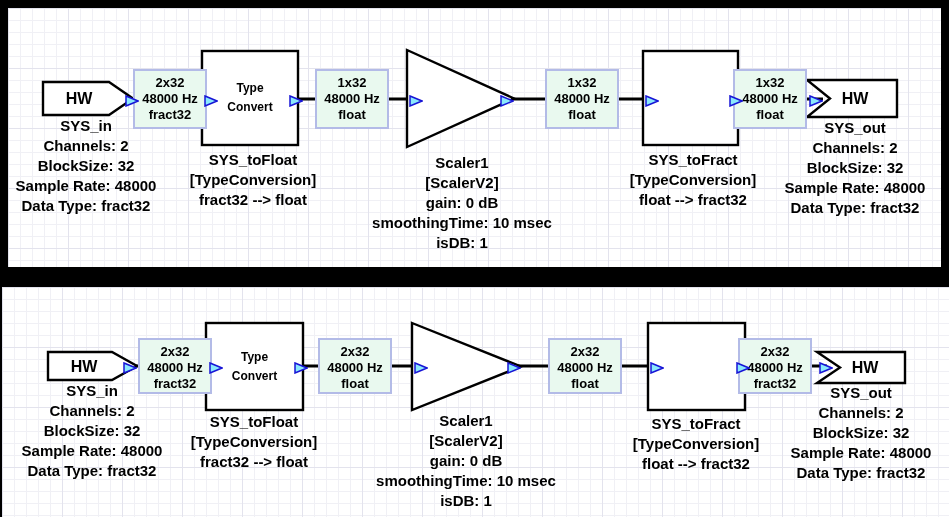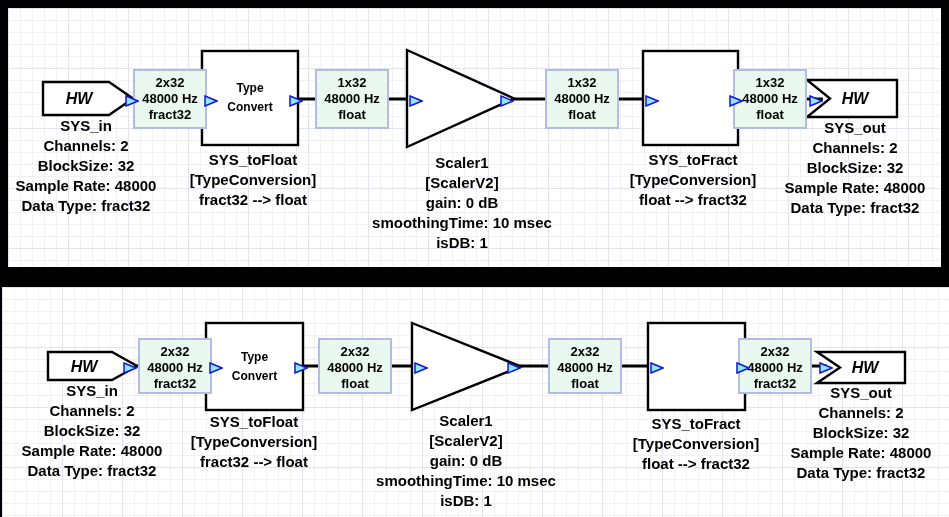--- a/index.html
+++ b/index.html
@@ -25,21 +25,21 @@
     text-align:center;font-weight:bold;font-size:13px;line-height:16px;
     padding-top:4px;white-space:pre-line;
   }
   #panel-top .wire-label{top:61px;height:60px;}
   #panel-bottom .wire-label{top:51px;height:56px;}
   .blocktext{
     position:absolute;display:flex;align-items:center;justify-content:center;
     text-align:center;font-weight:bold;font-size:12px;line-height:19px;
     white-space:pre-line;
   }
-  .hwtext{font-size:16px;font-style:italic;}
+  .hwtext{font-size:16px;}
   .anno{
     position:absolute;width:226px;text-align:center;font-weight:bold;
     font-size:15px;line-height:20px;white-space:pre-line;
   }
   .pin{position:absolute;width:14px;height:12px;}
   #panel-top .pin{top:85px;}
   #panel-bottom .pin{top:73px;}
 </style>
 </head>
 <body>

